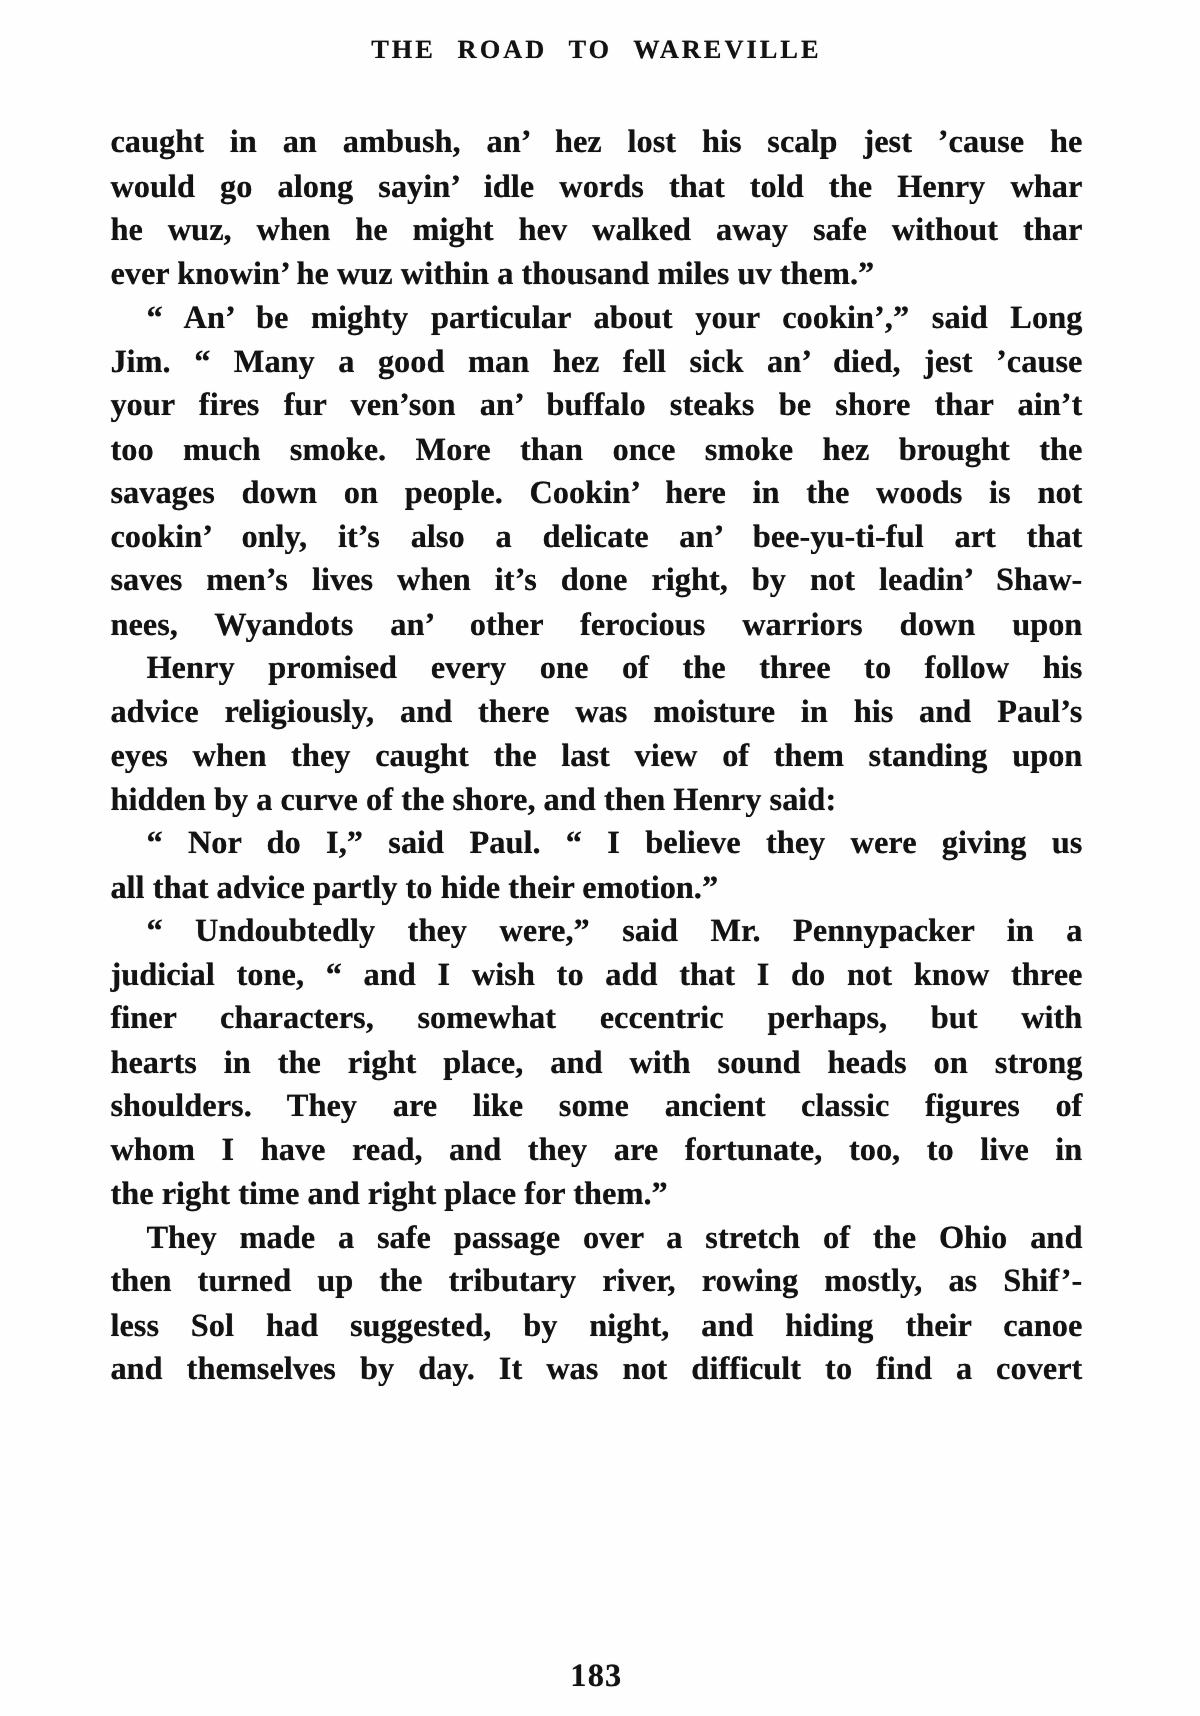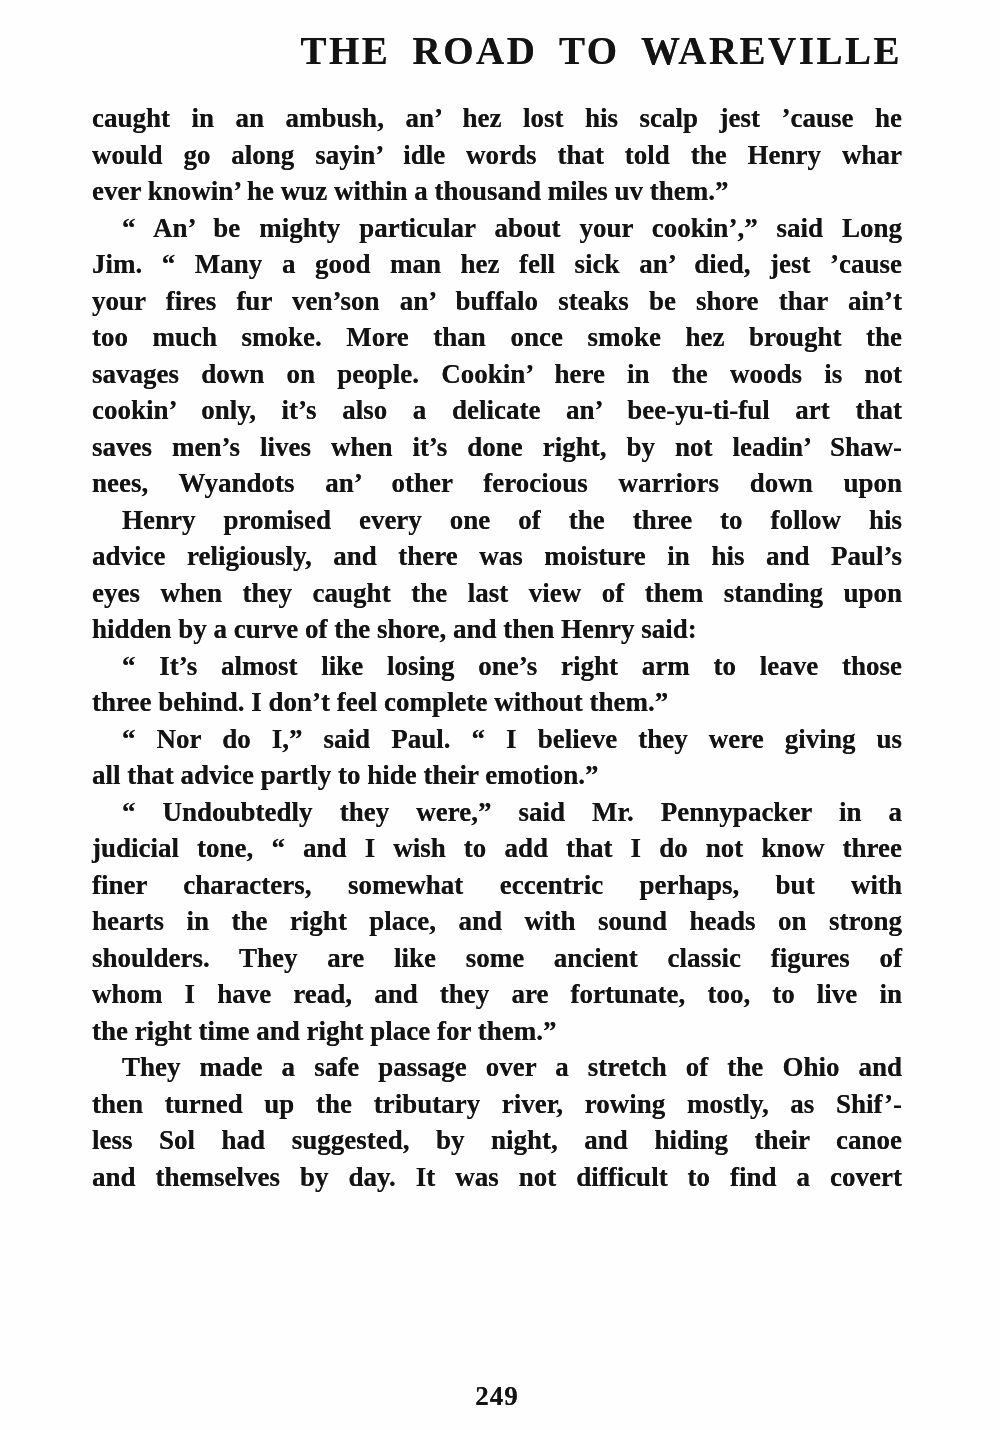--- a/index.html
+++ b/index.html
@@ -15,22 +15,22 @@
     color: #131313;
     font-family: "Liberation Serif", serif;
     font-weight: bold;
     overflow: hidden;
   }
   .running-head {
     position: absolute;
     top: 28px;
     left: 92px;
     width: 810px;
-    text-align: right;
-    font-size: 39px;
+    text-align: center;
+    font-size: 22px;
     letter-spacing: 2.5px;
     word-spacing: 10px;
     text-shadow: 0 0 0.6px rgba(0,0,0,0.65);
   }
   .text-block {
     position: absolute;
     top: 100px;
     left: 92px;
     width: 810px;
     font-family: Liberation Serif, serif;
@@ -60,41 +60,38 @@
 </head>
 <body>
 
 <div class="page">
   <div class="running-head">THE ROAD TO WAREVILLE</div>
 
   <div class="text-block" id="text-block">
       <div class="paragraph">
         <div class="line">caught in an ambush, an’ hez lost his scalp jest ’cause he</div>
         <div class="line">would go along sayin’ idle words that told the Henry whar</div>
+        <div class="line">he wuz, when he might hev walked away safe without thar</div>
         <div class="line natural">ever knowin’ he wuz within a thousand miles uv them.”</div>
       </div>
       <div class="paragraph">
         <div class="line indent">“ An’ be mighty particular about your cookin’,” said Long</div>
         <div class="line">Jim.  “ Many a good man hez fell sick an’ died, jest ’cause</div>
         <div class="line">your fires fur ven’son an’ buffalo steaks be shore thar ain’t</div>
         <div class="line">too much smoke.  More than once smoke hez brought the</div>
         <div class="line">savages down on people.  Cookin’ here in the woods is not</div>
         <div class="line">cookin’ only, it’s also a delicate an’ bee-yu-ti-ful art that</div>
         <div class="line">saves men’s lives when it’s done right, by not leadin’ Shaw-</div>
         <div class="line">nees, Wyandots an’ other ferocious warriors down upon</div>
       </div>
       <div class="paragraph">
         <div class="line indent">Henry promised every one of the three to follow his</div>
         <div class="line">advice religiously, and there was moisture in his and Paul’s</div>
         <div class="line">eyes when they caught the last view of them standing upon</div>
         <div class="line natural">hidden by a curve of the shore, and then Henry said:</div>
-      </div>
-      <div class="paragraph">
-        <div class="line indent">“ It’s almost like losing one’s right arm to leave those</div>
-        <div class="line natural">three behind.  I don’t feel complete without them.”</div>
       </div>
       <div class="paragraph">
         <div class="line indent">“ Nor do I,” said Paul.  “ I believe they were giving us</div>
         <div class="line natural">all that advice partly to hide their emotion.”</div>
       </div>
       <div class="paragraph">
         <div class="line indent">“ Undoubtedly they were,” said Mr. Pennypacker in a</div>
         <div class="line">judicial tone, “ and I wish to add that I do not know three</div>
         <div class="line">finer characters, somewhat eccentric perhaps, but with</div>
         <div class="line">hearts in the right place, and with sound heads on strong</div>
@@ -103,14 +100,14 @@
         <div class="line natural">the right time and right place for them.”</div>
       </div>
       <div class="paragraph">
         <div class="line indent">They made a safe passage over a stretch of the Ohio and</div>
         <div class="line">then turned up the tributary river, rowing mostly, as Shif’-</div>
         <div class="line">less Sol had suggested, by night, and hiding their canoe</div>
         <div class="line">and themselves by day.  It was not difficult to find a covert</div>
       </div>
     </div>
 
-  <div class="folio">249</div>
+  <div class="folio">183</div>
 </div>
 
 </body></html>

